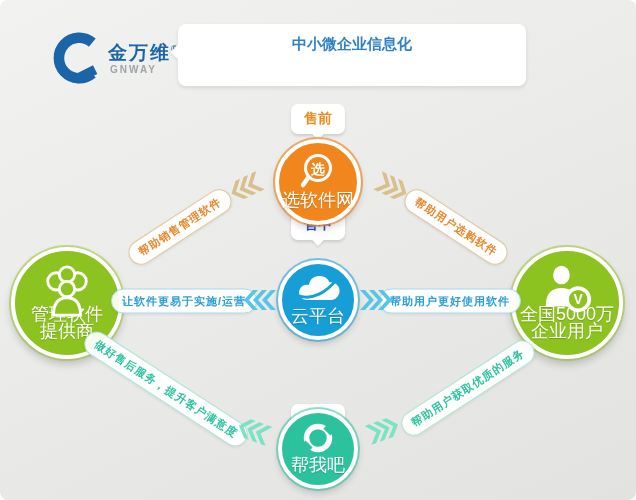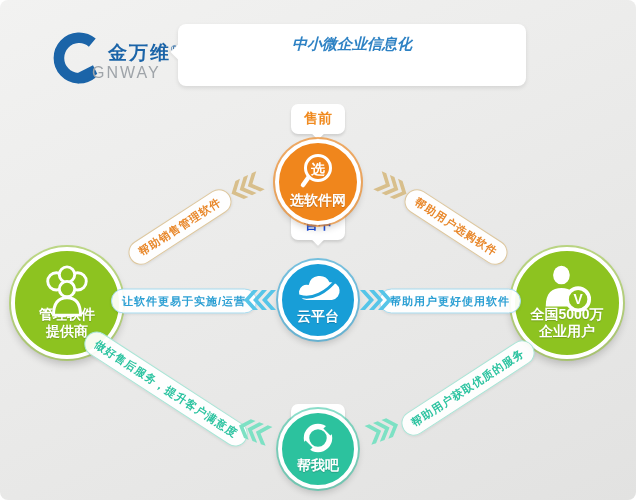--- a/index.html
+++ b/index.html
@@ -6,25 +6,25 @@
   .canvas{
     position:relative;width:636px;height:500px;overflow:hidden;border-radius:8px;
     background:linear-gradient(155deg,#f2f2f1 0%,#ebebea 45%,#e2e2e1 100%);
     font-family:"Liberation Sans","DejaVu Sans",sans-serif;
   }
   
   .logo{position:absolute;left:44px;top:30px;width:150px;height:64px;}
   .logo .mark{position:absolute;left:0;top:2px;}
   .logo .cn{position:absolute;left:64px;top:10px;font-size:19px;font-weight:bold;color:#1b64a8;letter-spacing:2px;}
   .logo .cn sup{font-size:9px;}
-  .logo .en{position:absolute;left:48px;top:34px;font-size:16px;font-weight:normal;color:#9fa4a9;letter-spacing:2px;}
+  .logo .en{position:absolute;left:66px;top:34px;font-size:10px;font-weight:bold;color:#9fa4a9;letter-spacing:2px;}
   
   .header-bubble{
     position:absolute;left:178px;top:24px;width:348px;height:62px;background:#fff;border-radius:8px;
-    box-shadow:0 2px 4px rgba(0,0,0,.10);text-align:center;color:#2e82c4;font-style:italic;
+    box-shadow:0 2px 4px rgba(0,0,0,.10);text-align:center;color:#2e82c4;
   }
   .header-bubble::before{
     content:"";position:absolute;left:-5px;top:22px;width:12px;height:12px;background:#fff;
     transform:rotate(45deg);box-shadow:-2px 2px 2px rgba(0,0,0,.05);
   }
   .header-bubble .l1{margin-top:11px;font-size:15px;font-weight:bold;}
   .header-bubble .l2{margin-top:5px;font-size:15px;font-weight:bold;letter-spacing:1px;}
   
   .stage-bubble{
     position:absolute;transform:translateX(-50%);background:#fff;border-radius:7px;padding:6px 13px;
@@ -32,21 +32,21 @@
   }
   .stage-bubble::after{
     content:"";position:absolute;left:50%;bottom:-4px;width:9px;height:9px;background:#fff;
     transform:translateX(-50%) rotate(45deg);box-shadow:2px 2px 2px rgba(0,0,0,.05);
   }
   
   .node{
     position:absolute;border-radius:50%;border:4px solid #fff;box-sizing:border-box;color:#fff;
     text-align:center;display:flex;flex-direction:column;justify-content:flex-end;align-items:center;
   }
-  .node .nlabel{font-size:14px;font-weight:bold;line-height:17px;text-shadow:0 1px 1px rgba(0,0,0,.18);}
+  .node .nlabel{font-size:18px;font-weight:normal;line-height:17px;text-shadow:0 1px 1px rgba(0,0,0,.18);}
   .node .nicon{position:absolute;left:50%;transform:translateX(-50%);}
   #node-pre{left:275px;top:139px;width:86px;height:86px;background:#f0861c;
     box-shadow:0 0 0 2px rgba(240,134,28,.65),0 4px 7px rgba(0,0,0,.18);padding-bottom:12px;}
   #node-pre .nicon{top:8px;}
   #node-mid{left:278px;top:260px;width:80px;height:80px;background:#189ed7;
     box-shadow:0 0 0 2px rgba(24,158,215,.55),0 4px 7px rgba(0,0,0,.18);padding-bottom:11px;}
   #node-mid .nicon{top:9px;}
   #node-post{left:278px;top:409px;width:80px;height:80px;background:#2cc29e;
     box-shadow:0 0 0 2px rgba(44,194,158,.55),0 4px 7px rgba(0,0,0,.18);padding-bottom:11px;}
   #node-post .nicon{top:7px;}

